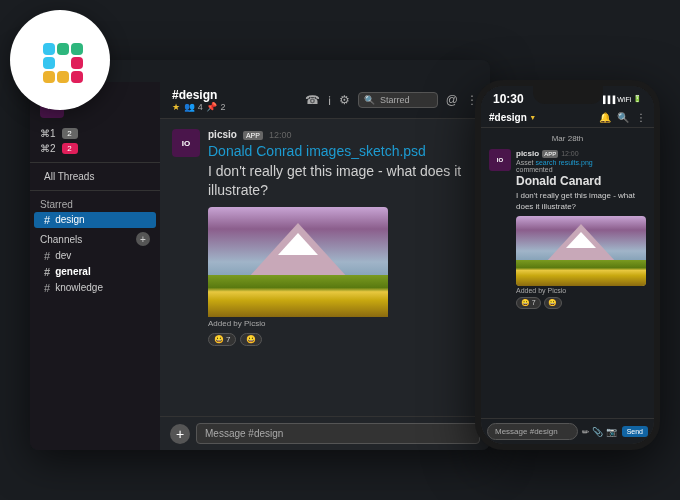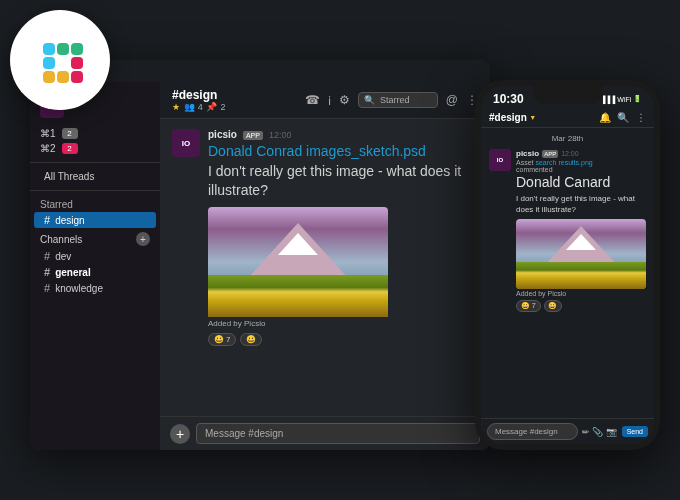--- a/index.html
+++ b/index.html
@@ -120,21 +120,21 @@
     }
 
     .sidebar-section-label {
       color: #aaa;
       font-size: 10px;
       padding: 2px 10px 2px;
     }
 
     .sidebar-item {
       display: flex;
-      align-items: flex-end;
+      align-items: flex-start;
       padding: 2px 10px;
       gap: 5px;
       color: #ccc;
       font-size: 10px;
       cursor: pointer;
       border-radius: 3px;
       margin: 0 4px;
     }
     .sidebar-item.active {
       background: #1164A3;
@@ -739,21 +739,21 @@
         <div class="phone-msg-content">
           <div class="phone-msg-header">
             <span class="phone-sender">picsio</span>
             <span class="phone-app-badge">APP</span>
             <span class="phone-ts">12:00</span>
           </div>
           <div class="phone-asset">
             <span>Asset</span> <a>search results.png</a>
           </div>
           <div class="phone-asset">commented</div>
-          <div class="phone-text" style="color:#e0e0e0;font-weight:400;font-size:14px;">Donald Canard</div>
+          <div class="phone-text" style="color:#e0e0e0;font-weight:700;font-size:12px;">Donald Canard</div>
           <div class="phone-text">I don't really get this image - what does it illustrate?</div>
           <div class="phone-image">
             <div class="phone-image-bg">
               <div class="phone-mountain"></div>
               <div class="phone-flowers"></div>
             </div>
           </div>
           <div class="phone-caption">Added by Picsio</div>
           <div class="phone-reaction-bar">
             <div class="phone-reaction">😀 <span>7</span></div>

